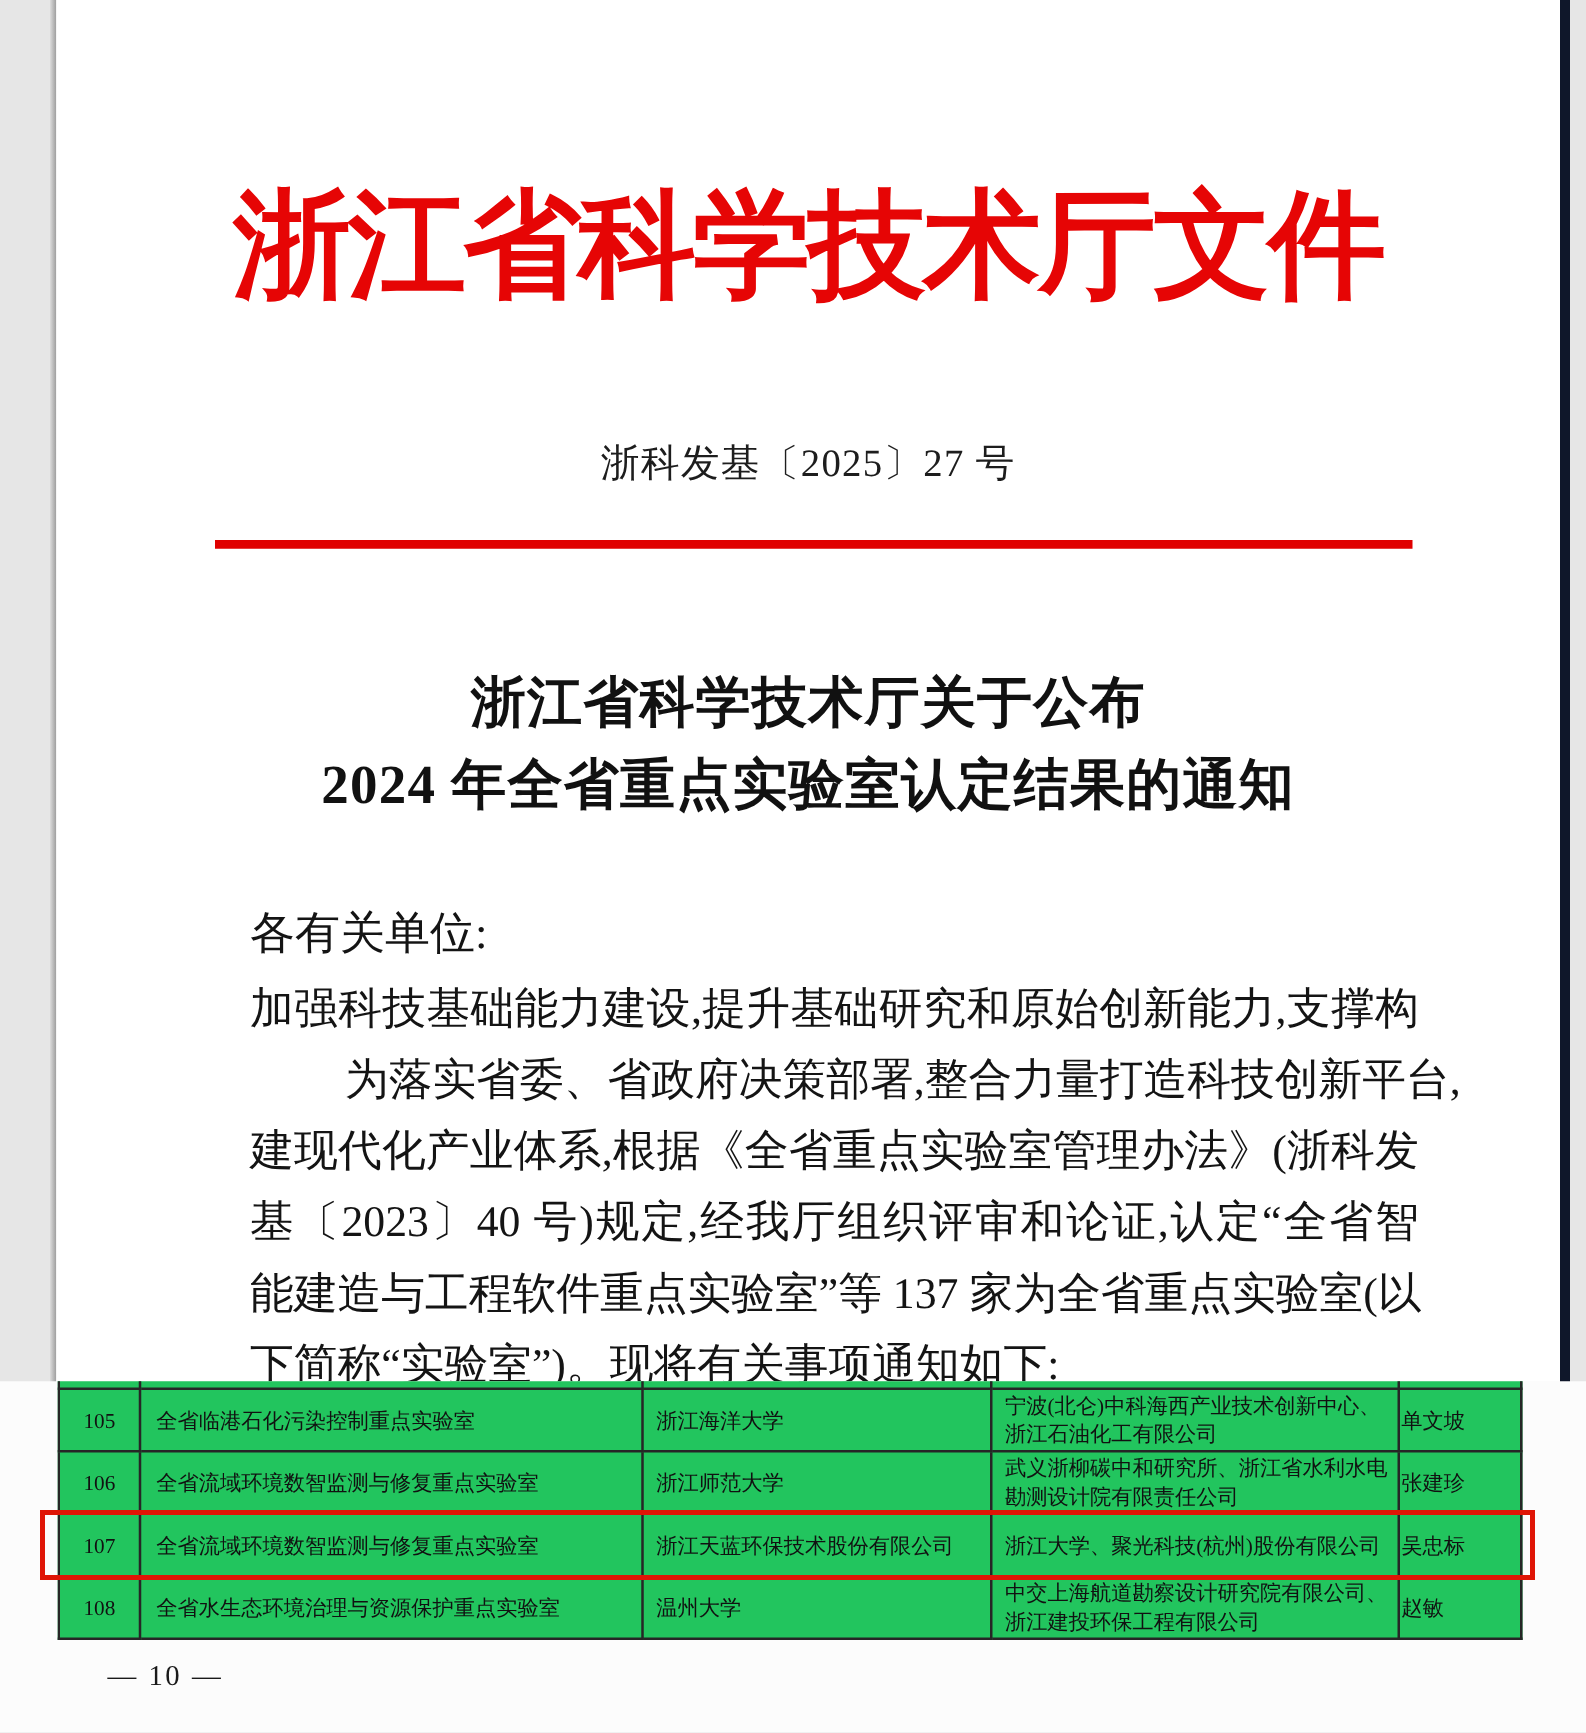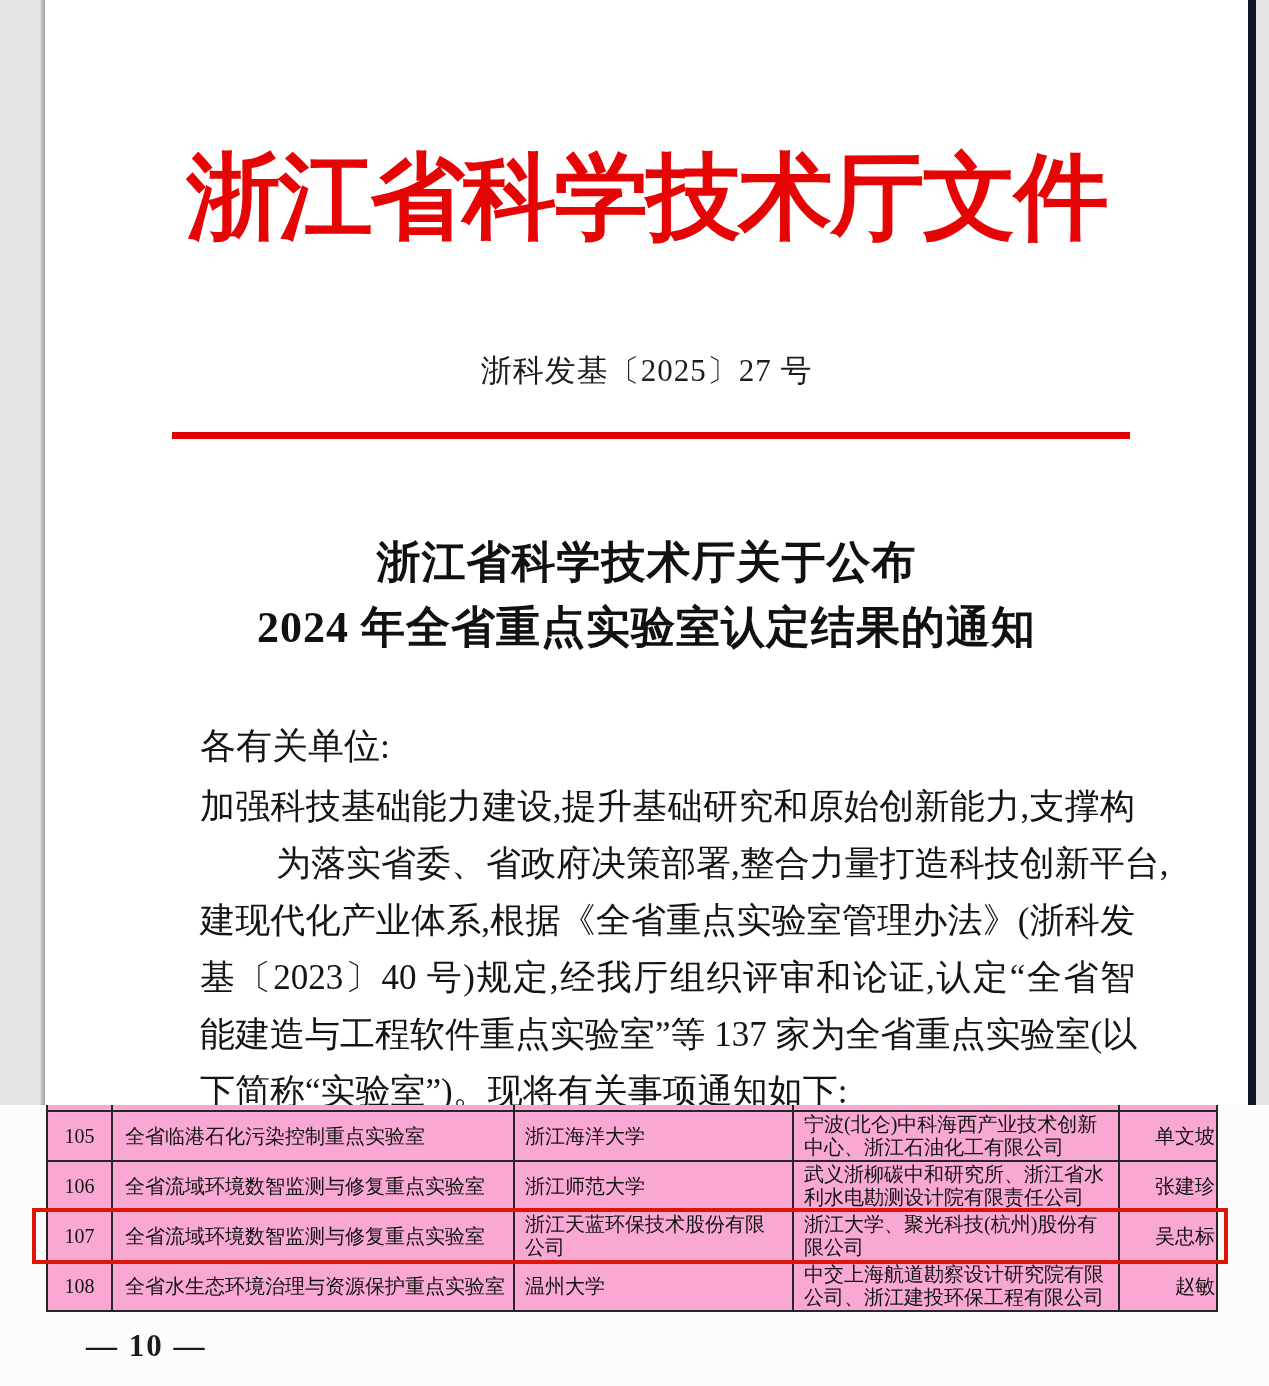--- a/index.html
+++ b/index.html
@@ -55,41 +55,41 @@
   .table-band {
     position:absolute; left:0; top:1105px; width:1269px; height:281px;
     background:#fcfcfc;
   }
   .table-clip {
     position:absolute; left:46px; top:0; width:1174px; height:213px;
     overflow:hidden;
   }
   table.results {
     border-collapse:collapse; table-layout:fixed; width:1170px;
-    margin-top:-36px; background:#f9a8d4; font-size:20px; color:#111;
+    margin-top:-36px; background:#22c55e; font-size:17px; color:#111;
   }
   table.results td {
     border:2px solid #262626; vertical-align:middle;
     line-height:23px; overflow:hidden;
   }
   table.results tr { height:50px; }
   table.results tr.cropped { height:42px; }
   table.results tr.cropped td { border-top:none; }
   td.c-num { text-align:center; }
   td.c-lab { padding:0 8px 0 12px; }
   td.c-host { padding:0 22px 0 10px; }
   td.c-partners { padding:1px 6px 1px 10px; }
-  td.c-director { text-align:right;margin-left:44px; }
+  td.c-director { text-align:left;margin-left:44px; }
   .highlight-box {
     position:absolute; left:32px; top:103px; width:1188px; height:48px;
     border:4px solid #df1506; pointer-events:none;
   }
   .page-number {
     position:absolute; left:86px; top:223px;
-    font-size:31px; color:#1a1a1a; letter-spacing:2px;font-weight:bold;
+    font-size:23px; color:#1a1a1a; letter-spacing:2px;
   }
 </style>
 </head>
 <body>
 
 <div class="canvas">
 
   <div class="page-edge-left"></div>
 
   <div class="doc-page">

